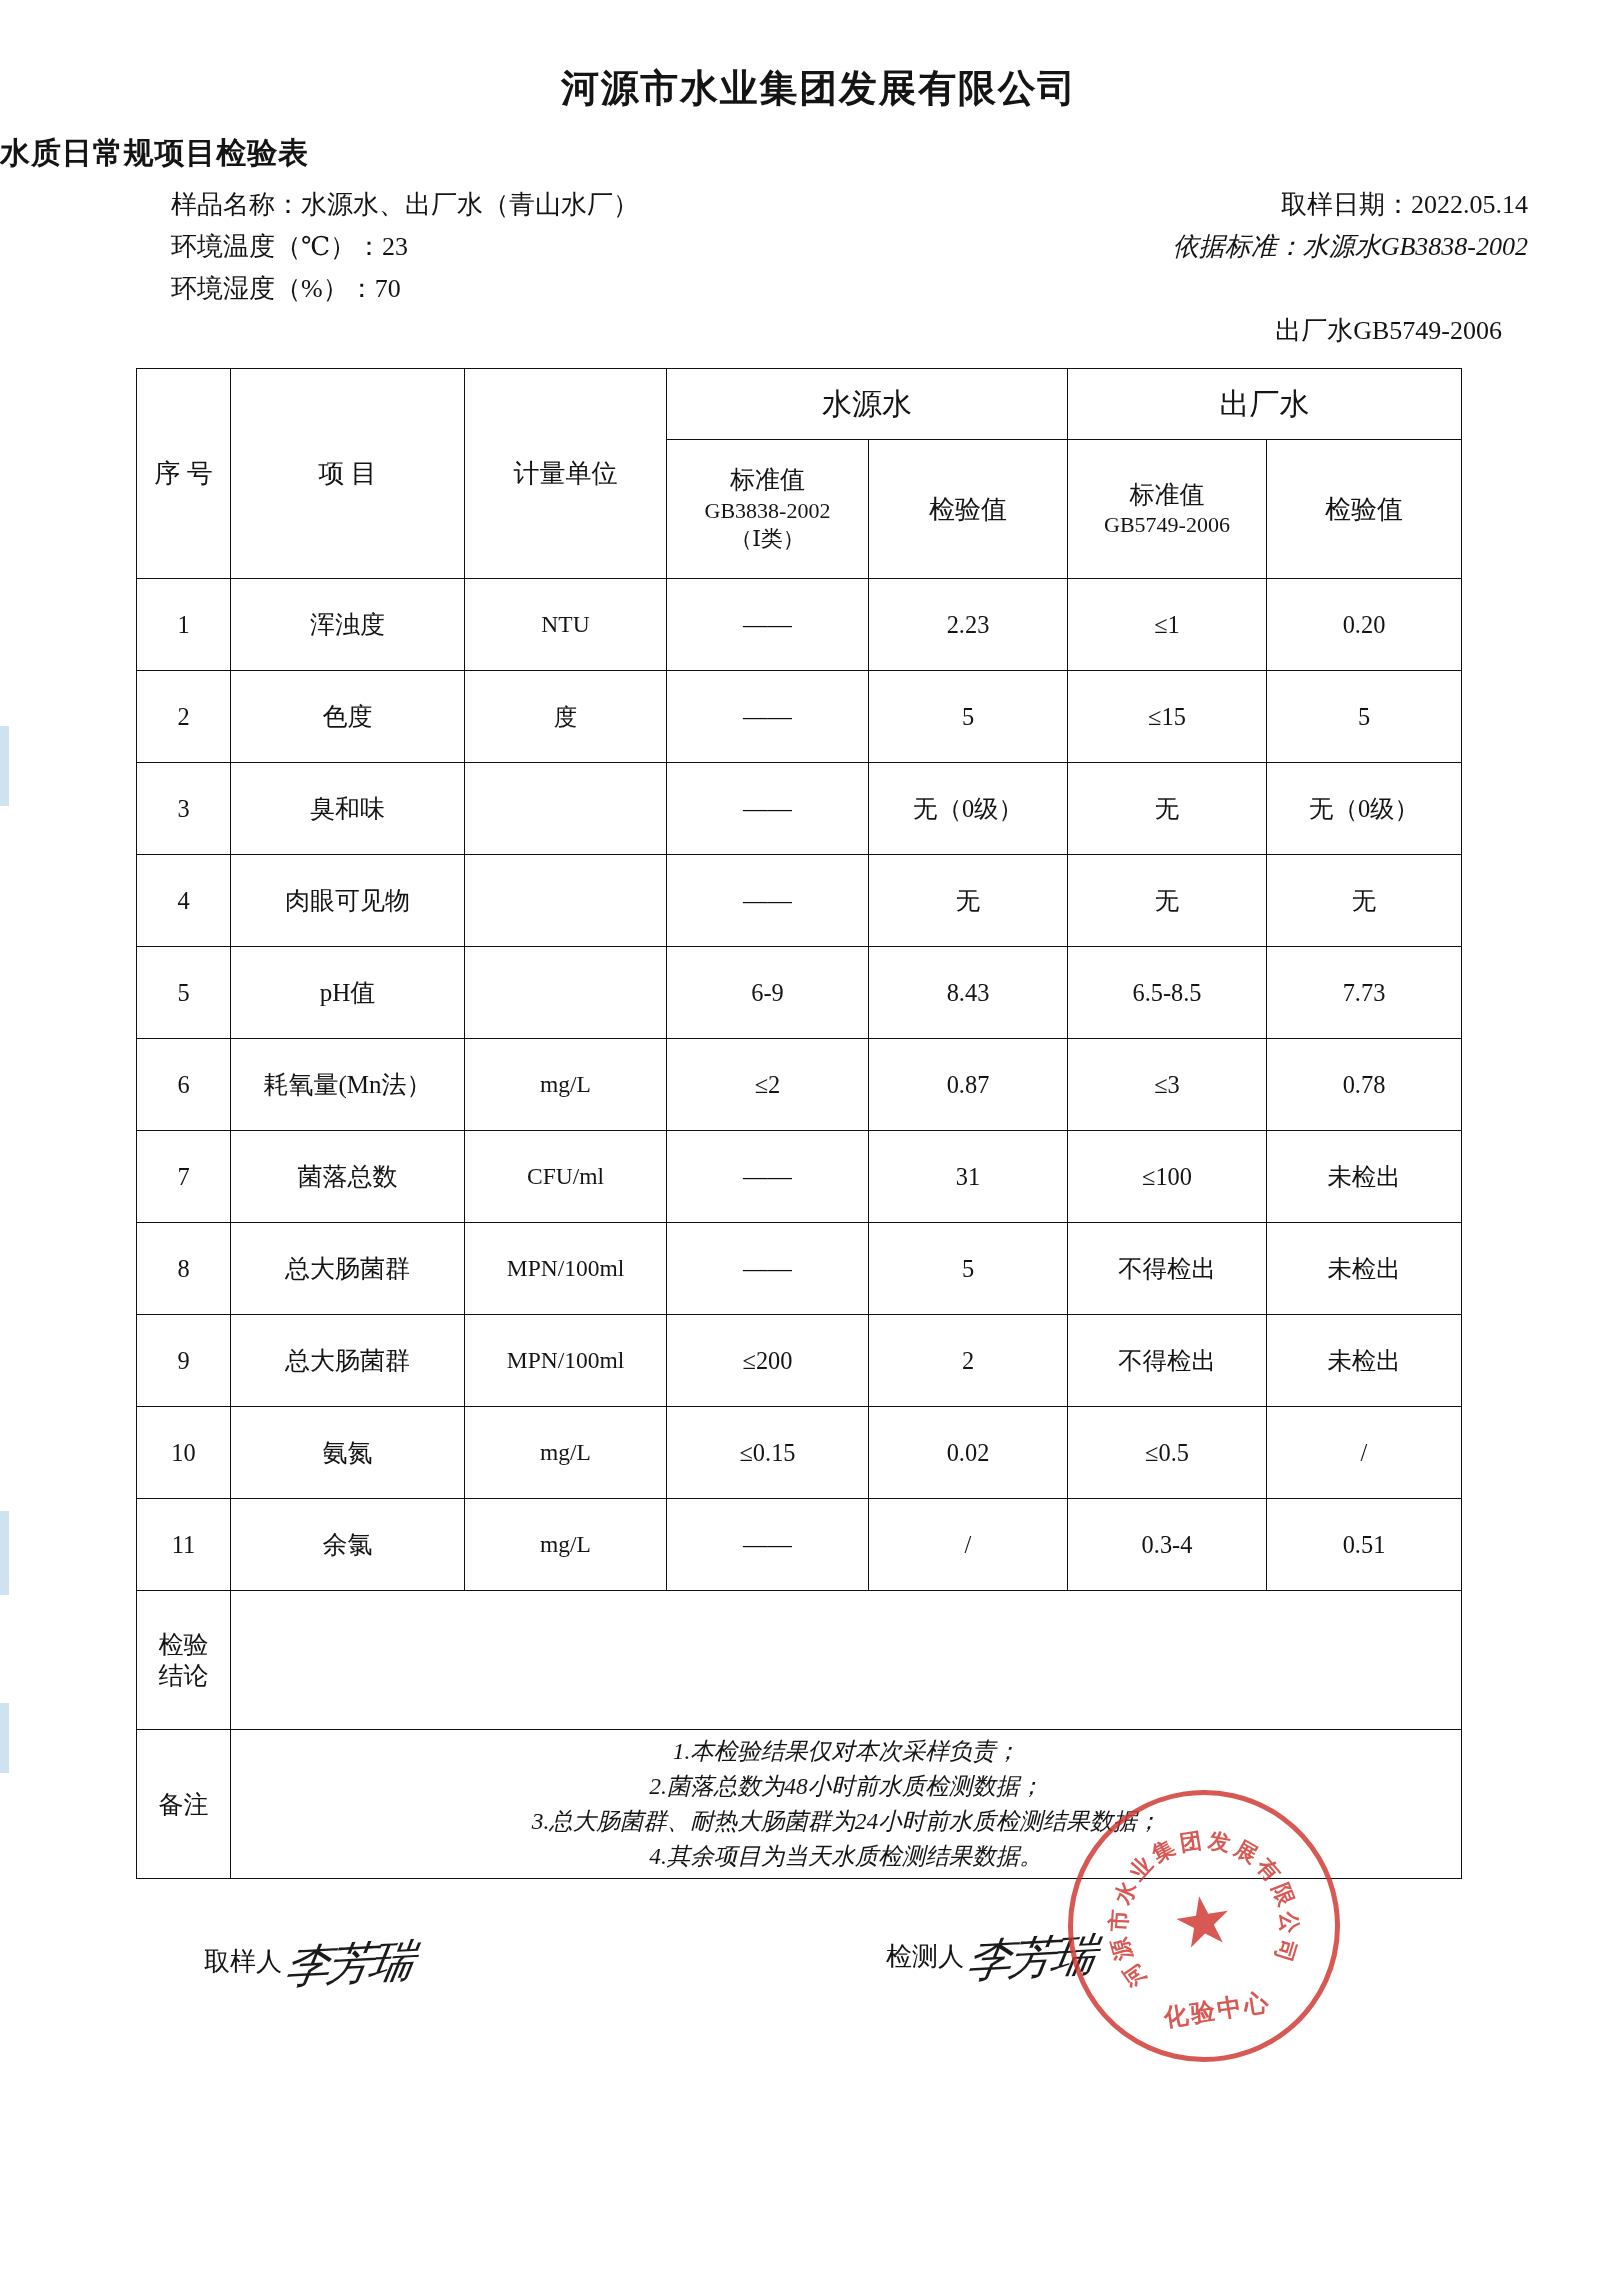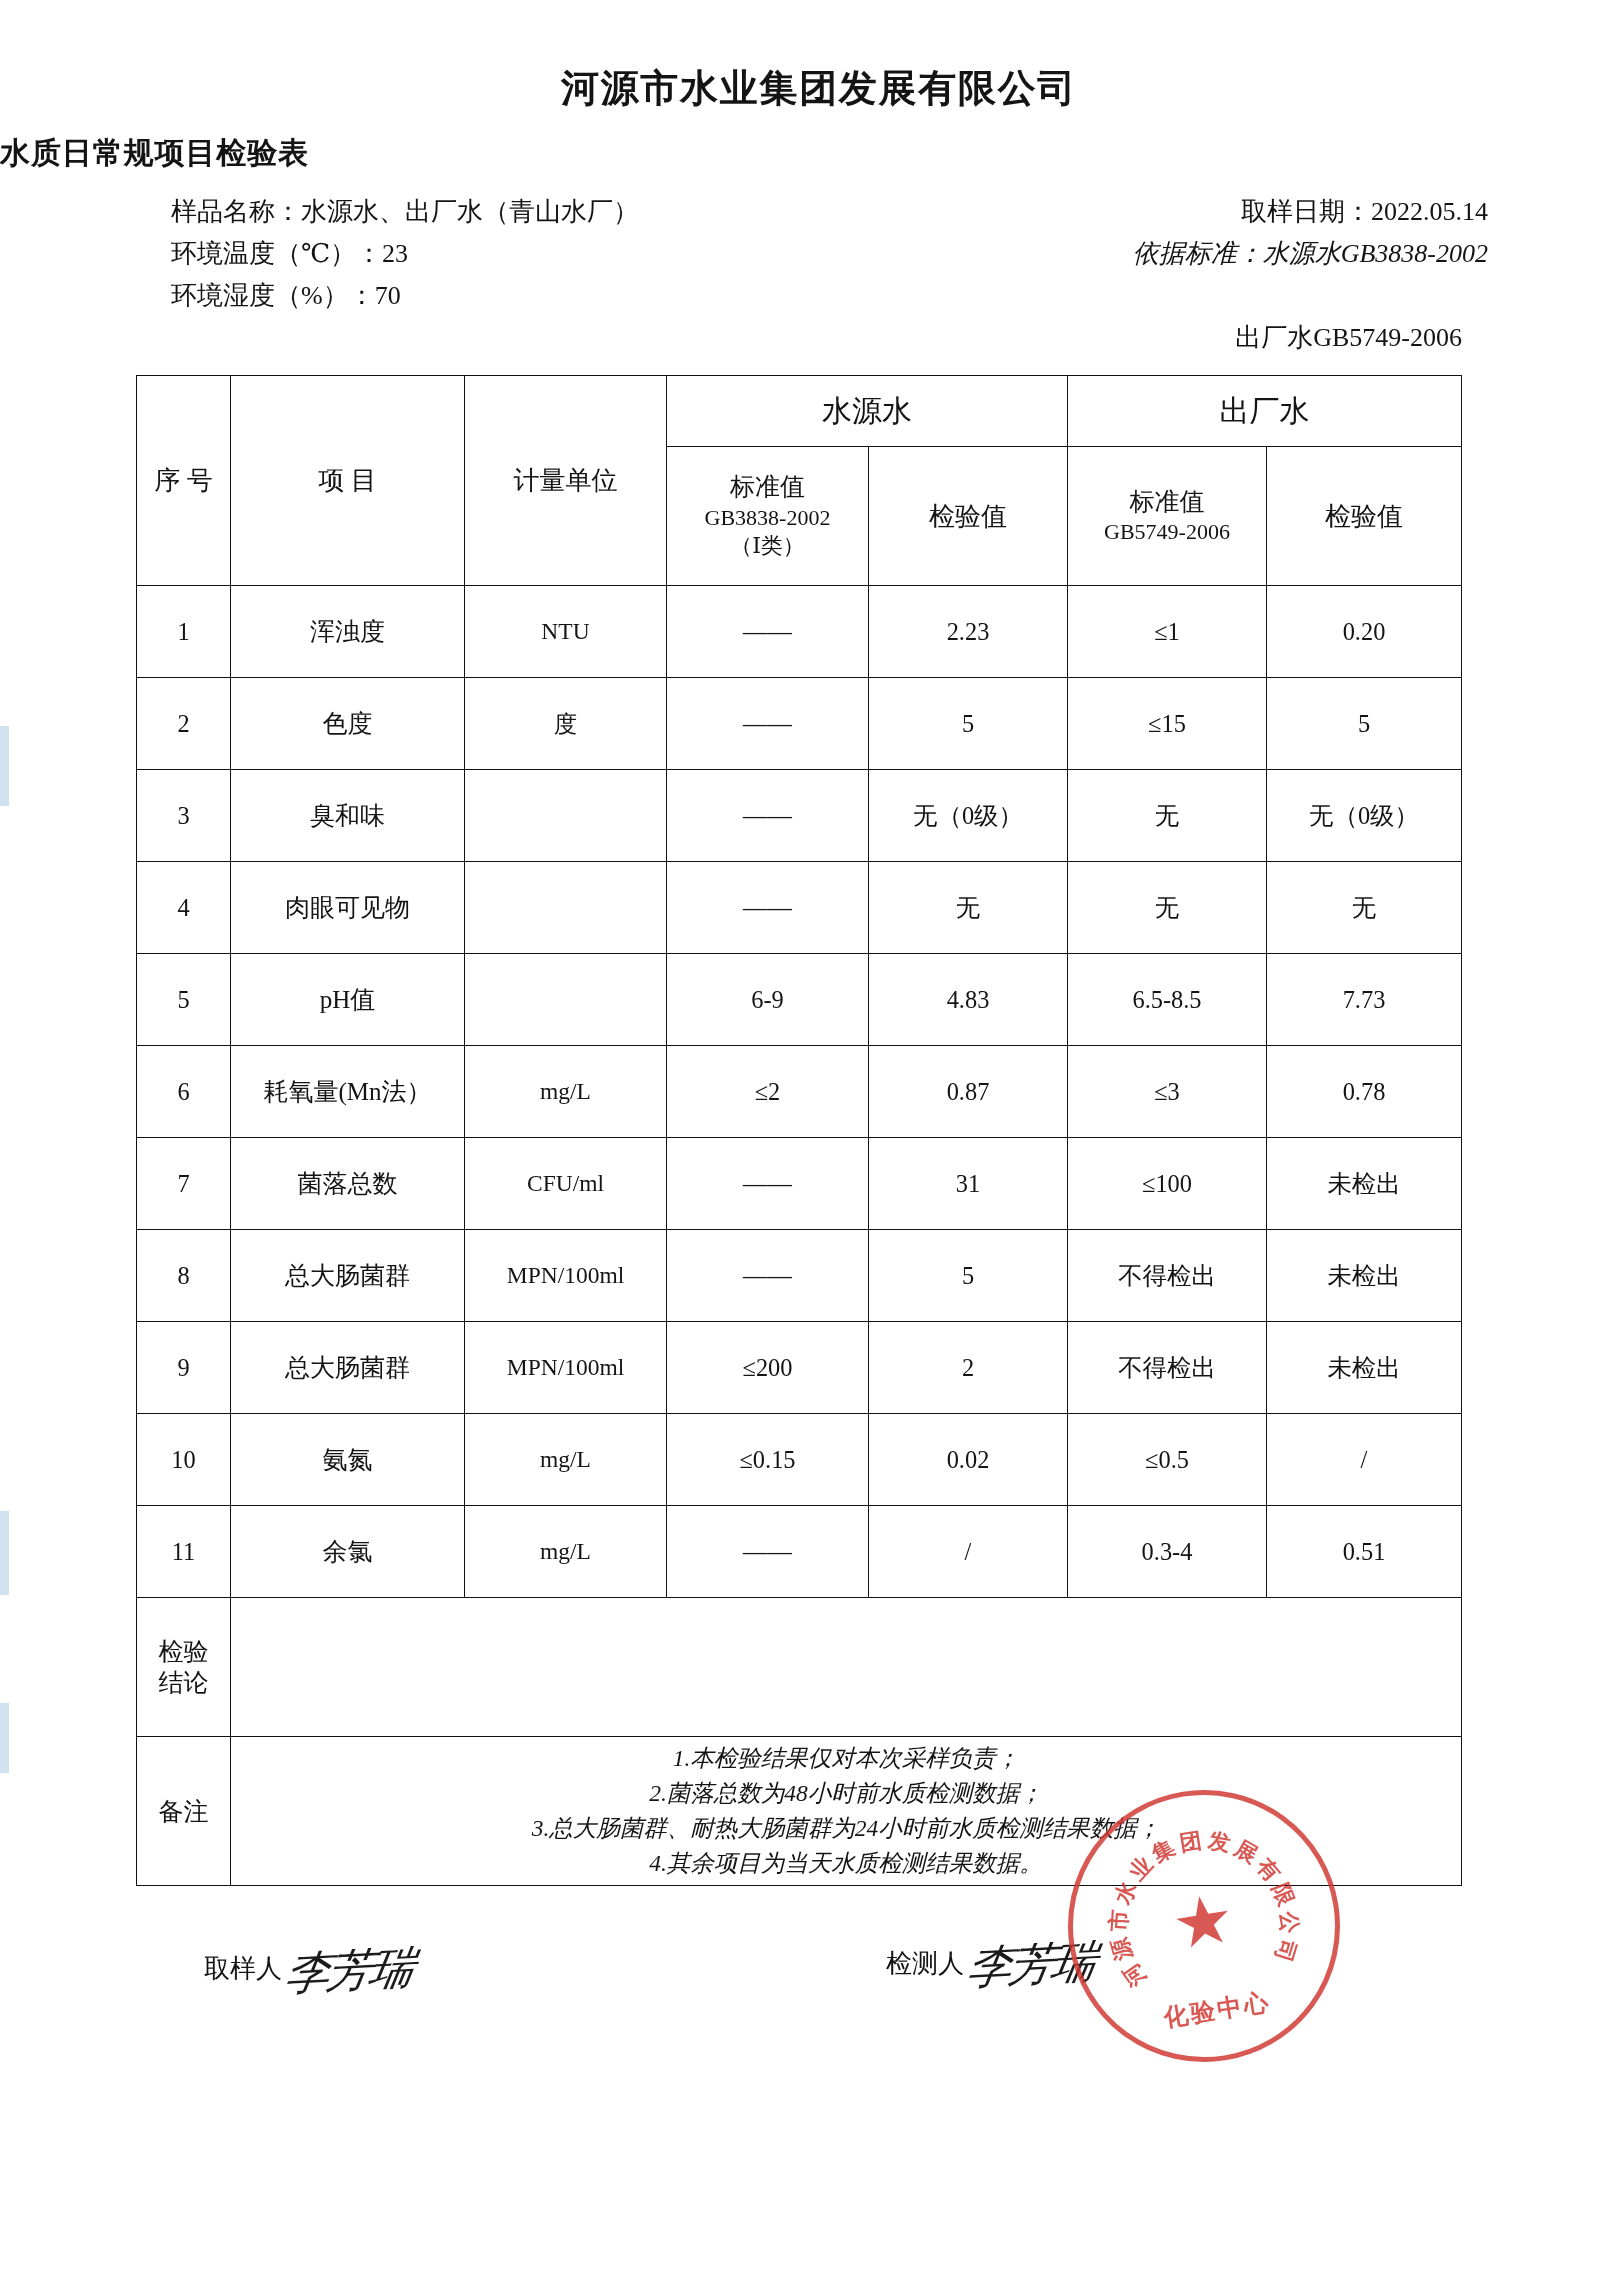--- a/index.html
+++ b/index.html
@@ -34,23 +34,23 @@
     margin-left: 40px;
   }
   .doc-title {
     font-size: 30px;
     font-weight: bold;
     margin-top: 19px;
     letter-spacing: 0.9px;
   }
 
   .meta {
-    margin-top: 17px;
+    margin-top: 10px;
     padding-left: 171px;
-    padding-right: 110px;
+    padding-right: 70px;
     font-size: 26px;
     line-height: 1.62;
   }
   .meta-row {
     display: flex;
     align-items: baseline;
   }
   .meta-left {
     white-space: nowrap;
   }
@@ -308,21 +308,21 @@
         <td>——</td>
         <td>无</td>
         <td>无</td>
         <td>无</td>
       </tr>
       <tr class="data-row">
         <td>5</td>
         <td class="item-name">pH值</td>
         <td class="small-unit"></td>
         <td>6-9</td>
-        <td>4.83</td>
+        <td>8.43</td>
         <td>6.5-8.5</td>
         <td>7.73</td>
       </tr>
       <tr class="data-row">
         <td>6</td>
         <td class="item-name">耗氧量(Mn法）</td>
         <td class="small-unit">mg/L</td>
         <td>≤2</td>
         <td>0.87</td>
         <td>≤3</td>

